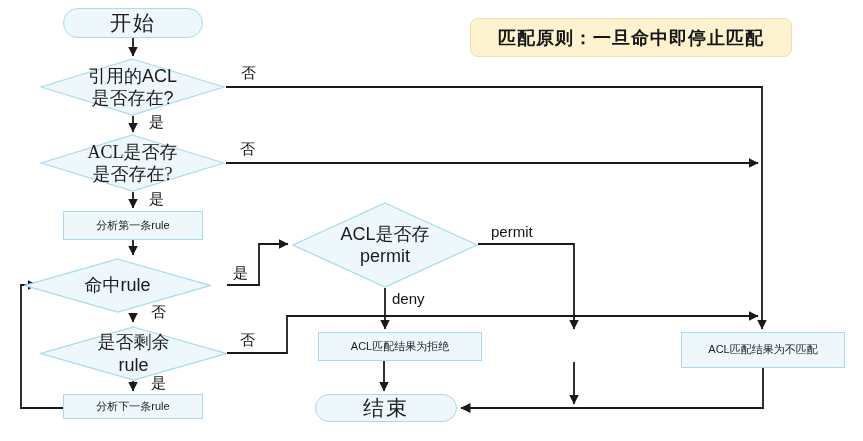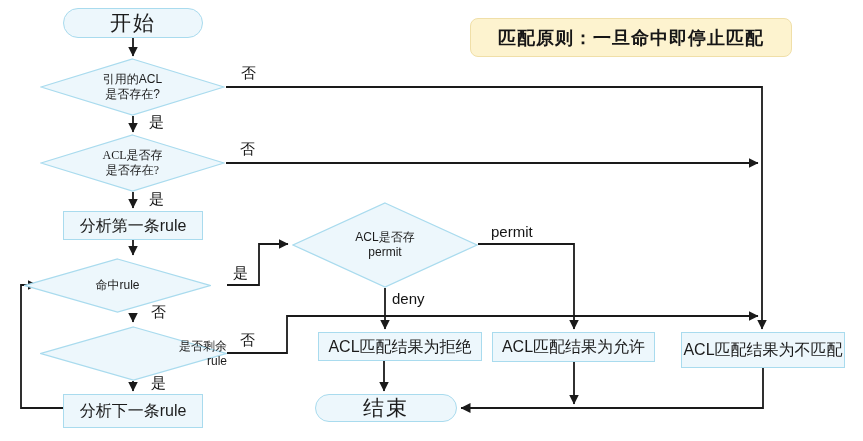--- a/index.html
+++ b/index.html
@@ -9,22 +9,22 @@
   }
   #edges{position:absolute;left:0;top:0;width:863px;height:441px;}
   #edges polyline{fill:none;stroke:var(--edge,#1a1a1a);stroke-width:1.8px;}
   .node{position:absolute;display:flex;align-items:center;justify-content:center;
         box-sizing:border-box;text-align:center;}
   .node .label{position:relative;z-index:2;width:100%;line-height:1.25;}
   .node .label span{display:block;}
   .stadium{background:var(--node_fill,#edf7fc);border:1.5px solid var(--node_border,#a9dbee);
            border-radius:16px;font-size:21px;letter-spacing:2px;}
   .process,.result{background:var(--node_fill,#edf7fc);border:1.5px solid var(--node_border,#a9dbee);
-           font-size:16px;}
-  .diamond{background:transparent;border:none;font-size:12px;}
+           font-size:11px;}
+  .diamond{background:transparent;border:none;font-size:18px;}
   .diamond svg{position:absolute;left:0;top:0;width:100%;height:100%;z-index:1;}
   .diamond svg polygon{fill:var(--node_fill,#edf7fc);stroke:var(--node_border,#a9dbee);stroke-width:1.3px;}
   .elabel{position:absolute;font-size:15px;color:#141414;z-index:3;white-space:nowrap;}
   .elabel.latin{font-size:15px;}
   #banner{
     position:absolute;left:470px;top:18px;width:320px;height:37px;
     background:var(--banner_fill,#fdf3cf);border:1.5px solid var(--banner_border,#f0dfa8);
     border-radius:8px;display:flex;align-items:center;justify-content:center;
     font-size:18px;font-weight:bold;color:#161616;letter-spacing:1px;
   }
@@ -96,31 +96,31 @@
 
   <div class="node diamond" style="left:24px;top:258px;width:187px;height:55px;">
     <svg viewBox="0 0 187 55" preserveAspectRatio="none">
         <polygon points="93.5,1 186,27.5 93.5,54 1,27.5"></polygon>
       </svg>
     <div class="label">
         <span>命中rule</span>
       </div>
   </div>
 
-  <div class="node diamond" style="left:40px;top:326px;width:187px;height:55px;text-align:right;">
+  <div class="node diamond" style="left:40px;top:326px;width:187px;height:55px;">
     <svg viewBox="0 0 187 55" preserveAspectRatio="none">
         <polygon points="93.5,1 186,27.5 93.5,54 1,27.5"></polygon>
       </svg>
     <div class="label">
       <span>是否剩余</span>
         <span>rule</span>
     </div>
   </div>
 
-  <div class="node process" style="left:63px;top:394px;width:140px;height:34px;text-align:center;">
+  <div class="node process" style="left:63px;top:394px;width:140px;height:25px;text-align:center;">
     <div class="label">
         <span>分析下一条rule</span>
       </div>
   </div>
 
   <div class="node diamond" style="left:292px;top:202px;width:186px;height:86px;">
     <svg viewBox="0 0 186 86" preserveAspectRatio="none">
         <polygon points="93,1 185,43 93,85 1,43"></polygon>
       </svg>
     <div class="label">
@@ -128,25 +128,20 @@
         <span>permit</span>
     </div>
   </div>
 
   <div class="node result" style="left:318px;top:332px;width:164px;height:29px;">
     <div class="label">
         <span>ACL匹配结果为拒绝</span>
       </div>
   </div>
 
-  <div class="node result" style="left:492px;top:332px;width:163px;height:30px;">
-    <div class="label">
-        <span>ACL匹配结果为允许</span>
-      </div>
-  </div>
 
   <div class="node result" style="left:681px;top:332px;width:164px;height:36px;">
     <div class="label">
         <span>ACL匹配结果为不匹配</span>
       </div>
   </div>
 
   <div class="node stadium" style="left:315px;top:394px;width:142px;height:28px;">
     <div class="label">
         <span>结束</span>

